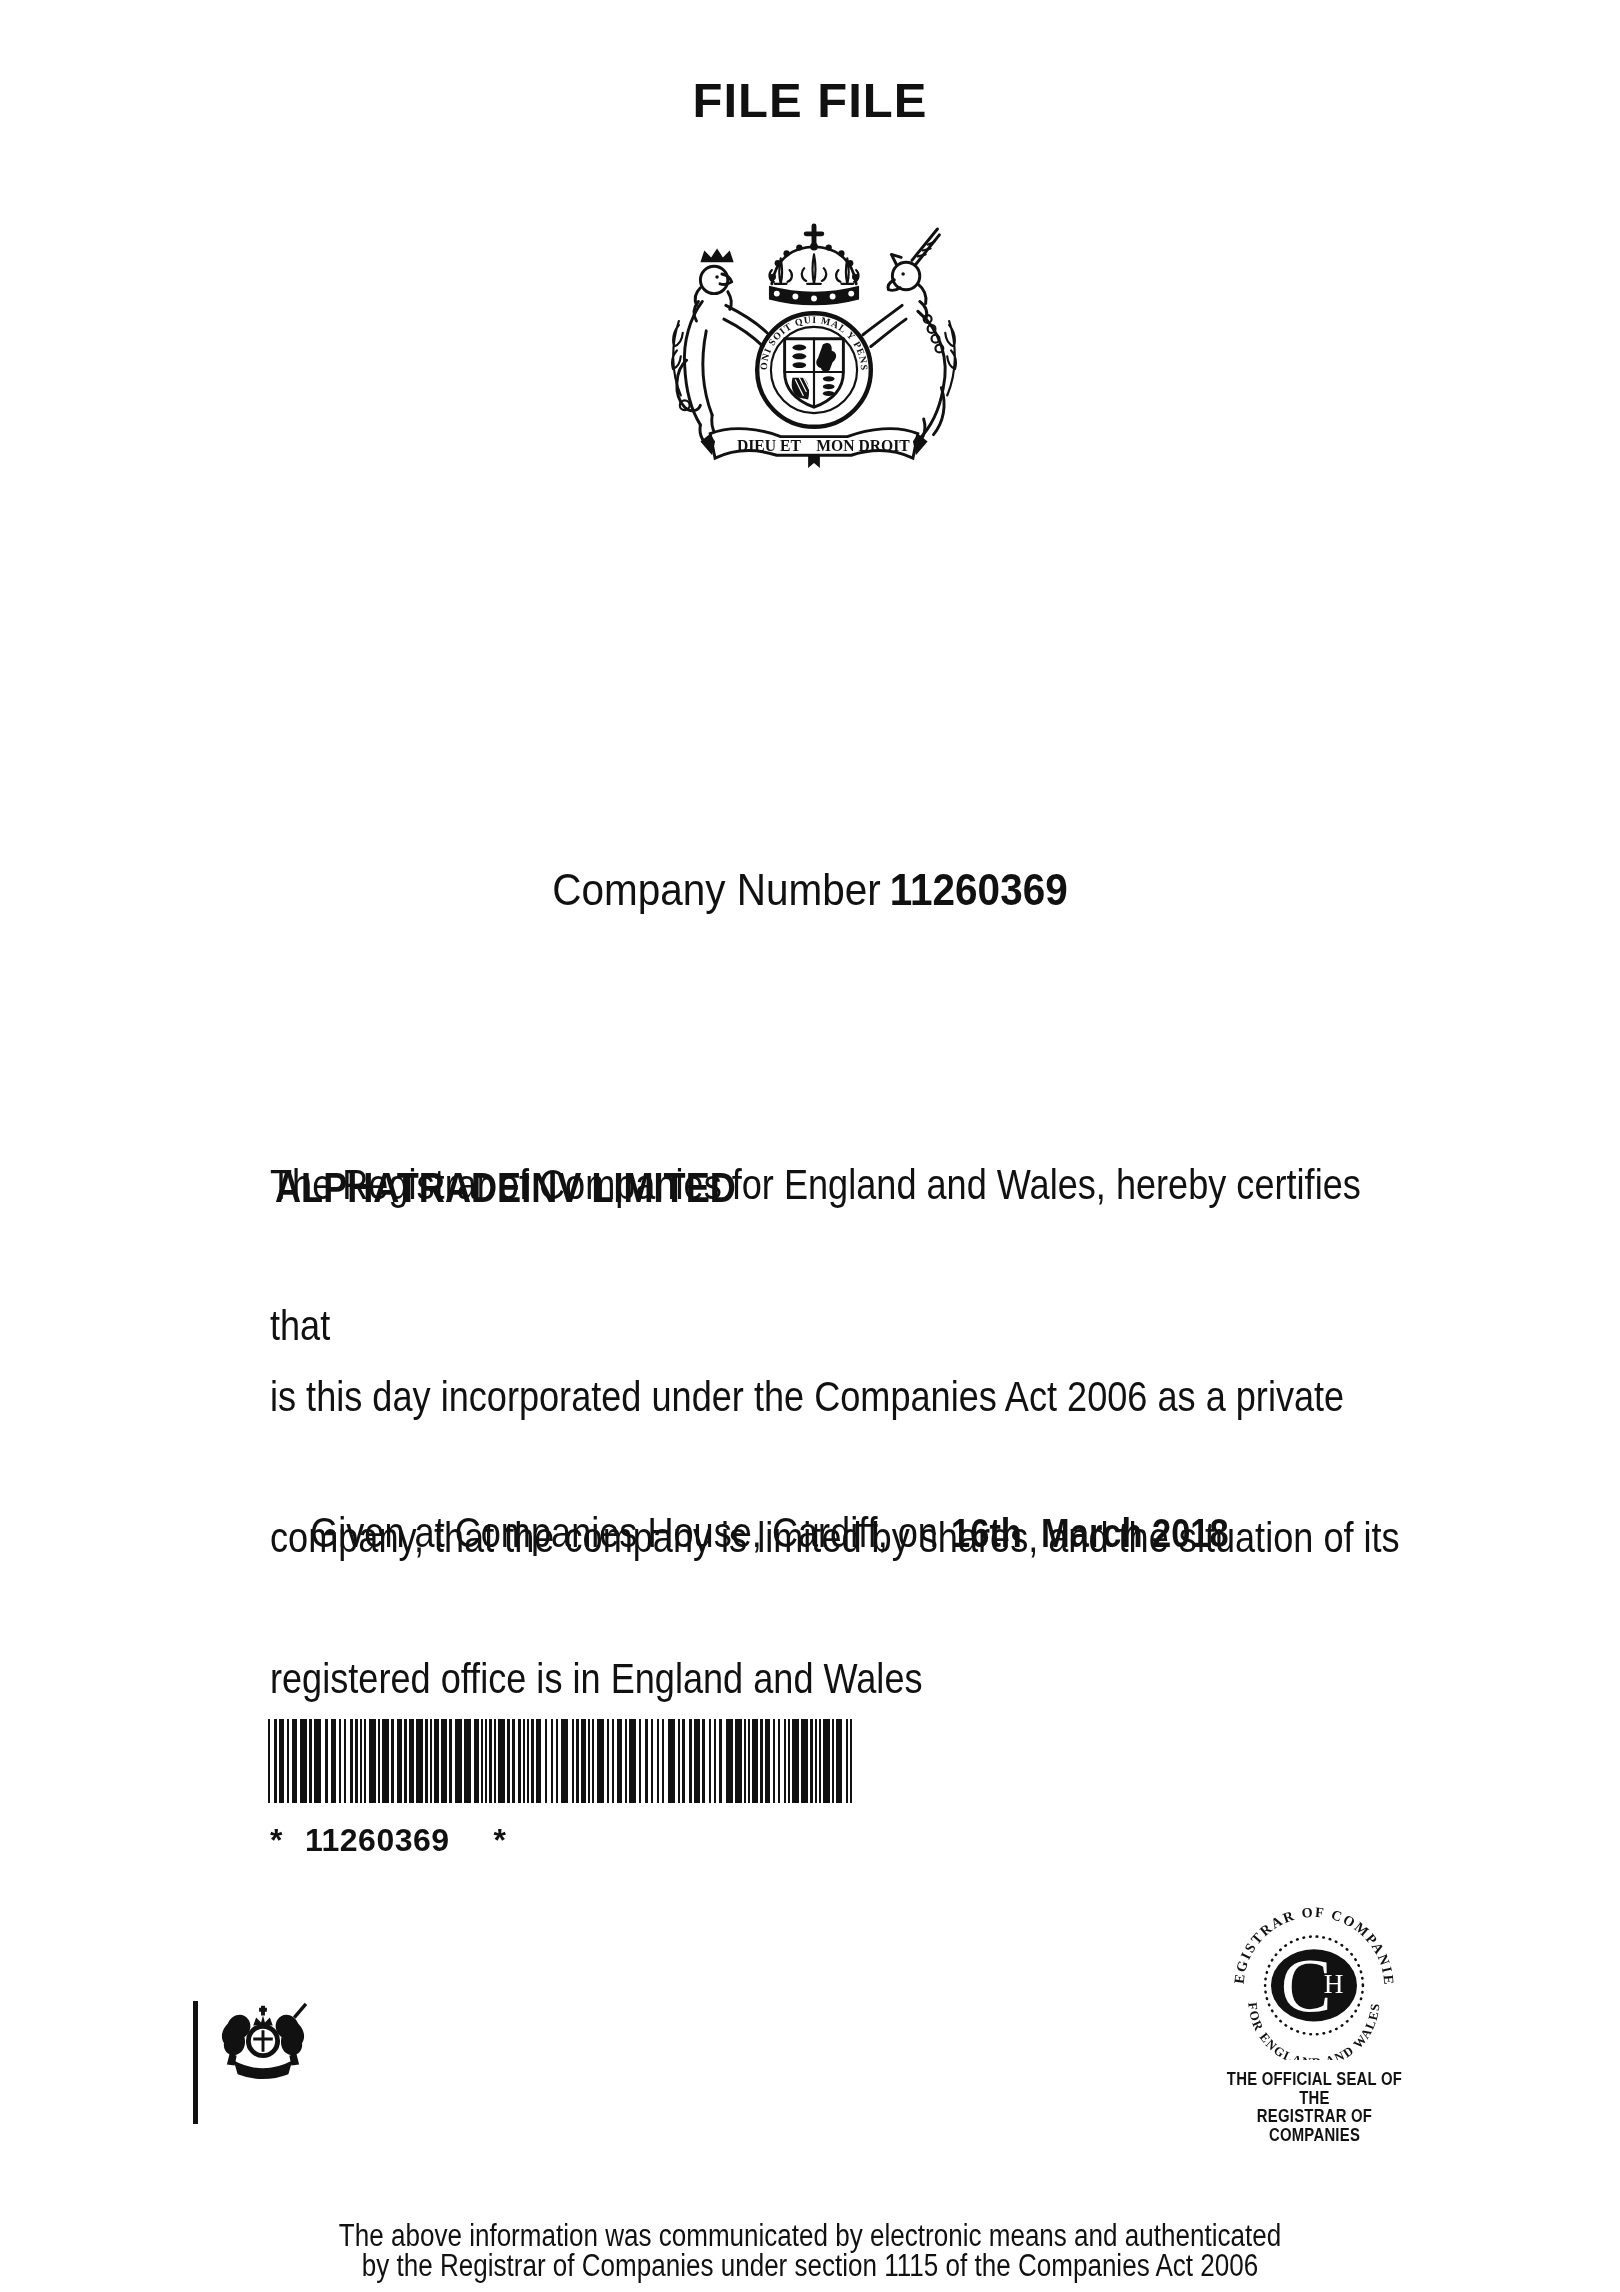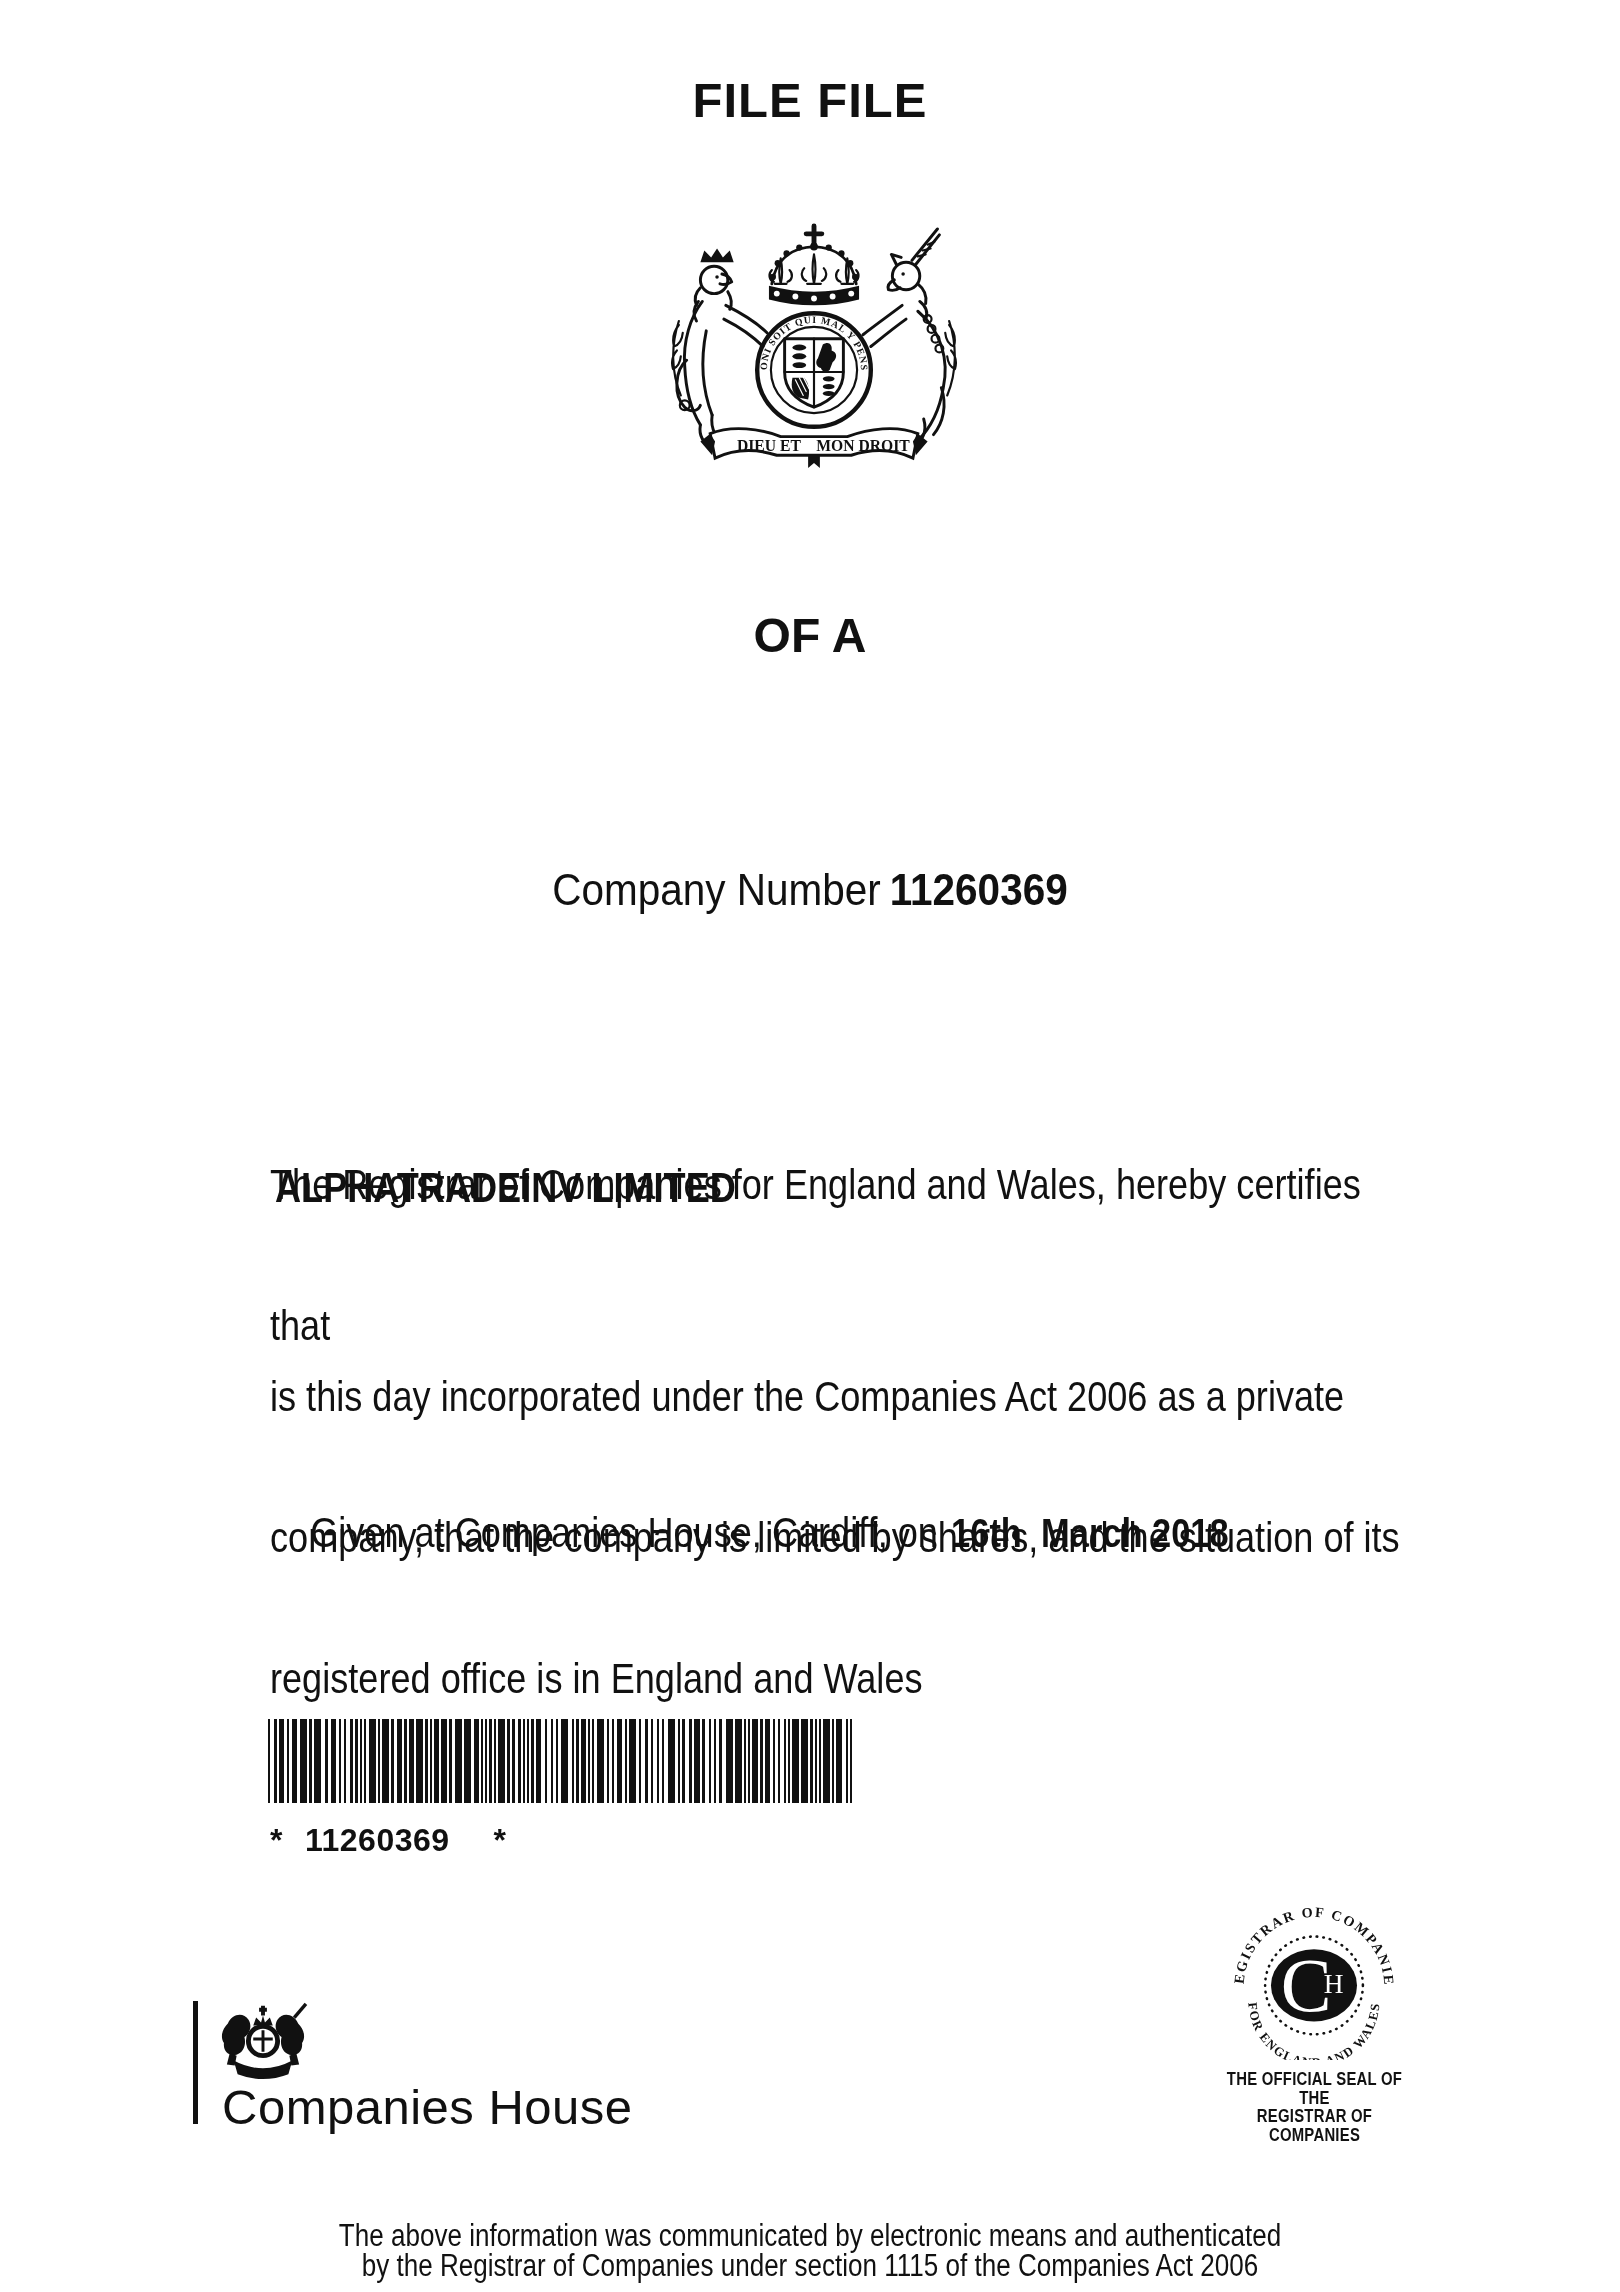--- a/index.html
+++ b/index.html
@@ -142,21 +142,20 @@
 
     <g>
       <path d="M40 215 C62 206 92 210 112 218 L180 218 C202 210 230 206 252 215 L247 240 C228 231 206 230 184 237 L108 237 C86 230 64 231 45 240 Z" fill="#fff" stroke="#111" stroke-width="3"></path>
       <path class="fl" d="M40 215 l-10 8 l12 14 l3 -14 z M252 215 l10 8 l-12 14 l-3 -14 z M140 237 h12 v13 l-6 -5 l-6 5 z"></path>
       <text x="100" y="233" text-anchor="middle" font-family="Liberation Serif, serif" font-size="16" font-weight="bold" fill="#111">DIEU ET</text>
       <text x="196" y="233" text-anchor="middle" font-family="Liberation Serif, serif" font-size="16" font-weight="bold" fill="#111">MON DROIT</text>
     </g>
   </svg>
 
   <div class="abs center cert-title">
-    <div>OF A</div>
   </div>
 
   <div class="abs center company-number-line">
     <span>Company Number</span><span class="num">11260369</span>
   </div>
 
   <div class="abs body-text para1">
     <div>The Registrar of Companies for England and Wales, hereby certifies</div>
     <div>that</div>
   </div>
@@ -302,21 +301,20 @@
     <path d="M38 26 l3 -8 l5 5 l2 -7 l2 7 l5 -5 l3 8 z" fill="#111"></path>
     <circle cx="48" cy="42" r="15" fill="#fff" stroke="#111" stroke-width="5"></circle>
     <path d="M48 31 v22 M38 40 h20" stroke="#111" stroke-width="3"></path>
     <path d="M12 24 C16 14 28 12 33 20 C37 26 35 34 29 38 C31 46 28 54 21 56 C13 58 7 52 8 44 C4 38 6 30 12 24 Z" fill="#111"></path>
     <path d="M14 54 l-3 12 l8 1 l2 -10 z" fill="#111"></path>
     <path d="M84 24 C80 14 68 12 63 20 C59 26 61 34 67 38 C65 46 68 54 75 56 C83 58 89 52 88 44 C92 38 90 30 84 24 Z" fill="#111"></path>
     <path d="M82 54 l3 12 l-8 1 l-2 -10 z" fill="#111"></path>
     <path d="M80 18 L92 4" stroke="#111" stroke-width="3.5"></path>
     <path d="M18 62 Q48 78 78 62 L74 76 Q48 86 22 76 Z" fill="#111"></path>
   </svg>
-  <div class="abs ch-logo-text">Companies House</div>
 
   <div class="abs center footer">
     <div>The above information was communicated by electronic means and authenticated</div>
     <div>by the Registrar of Companies under section 1115 of the Companies Act 2006</div>
   </div>
 
 </div>
 
 
 </body></html>

